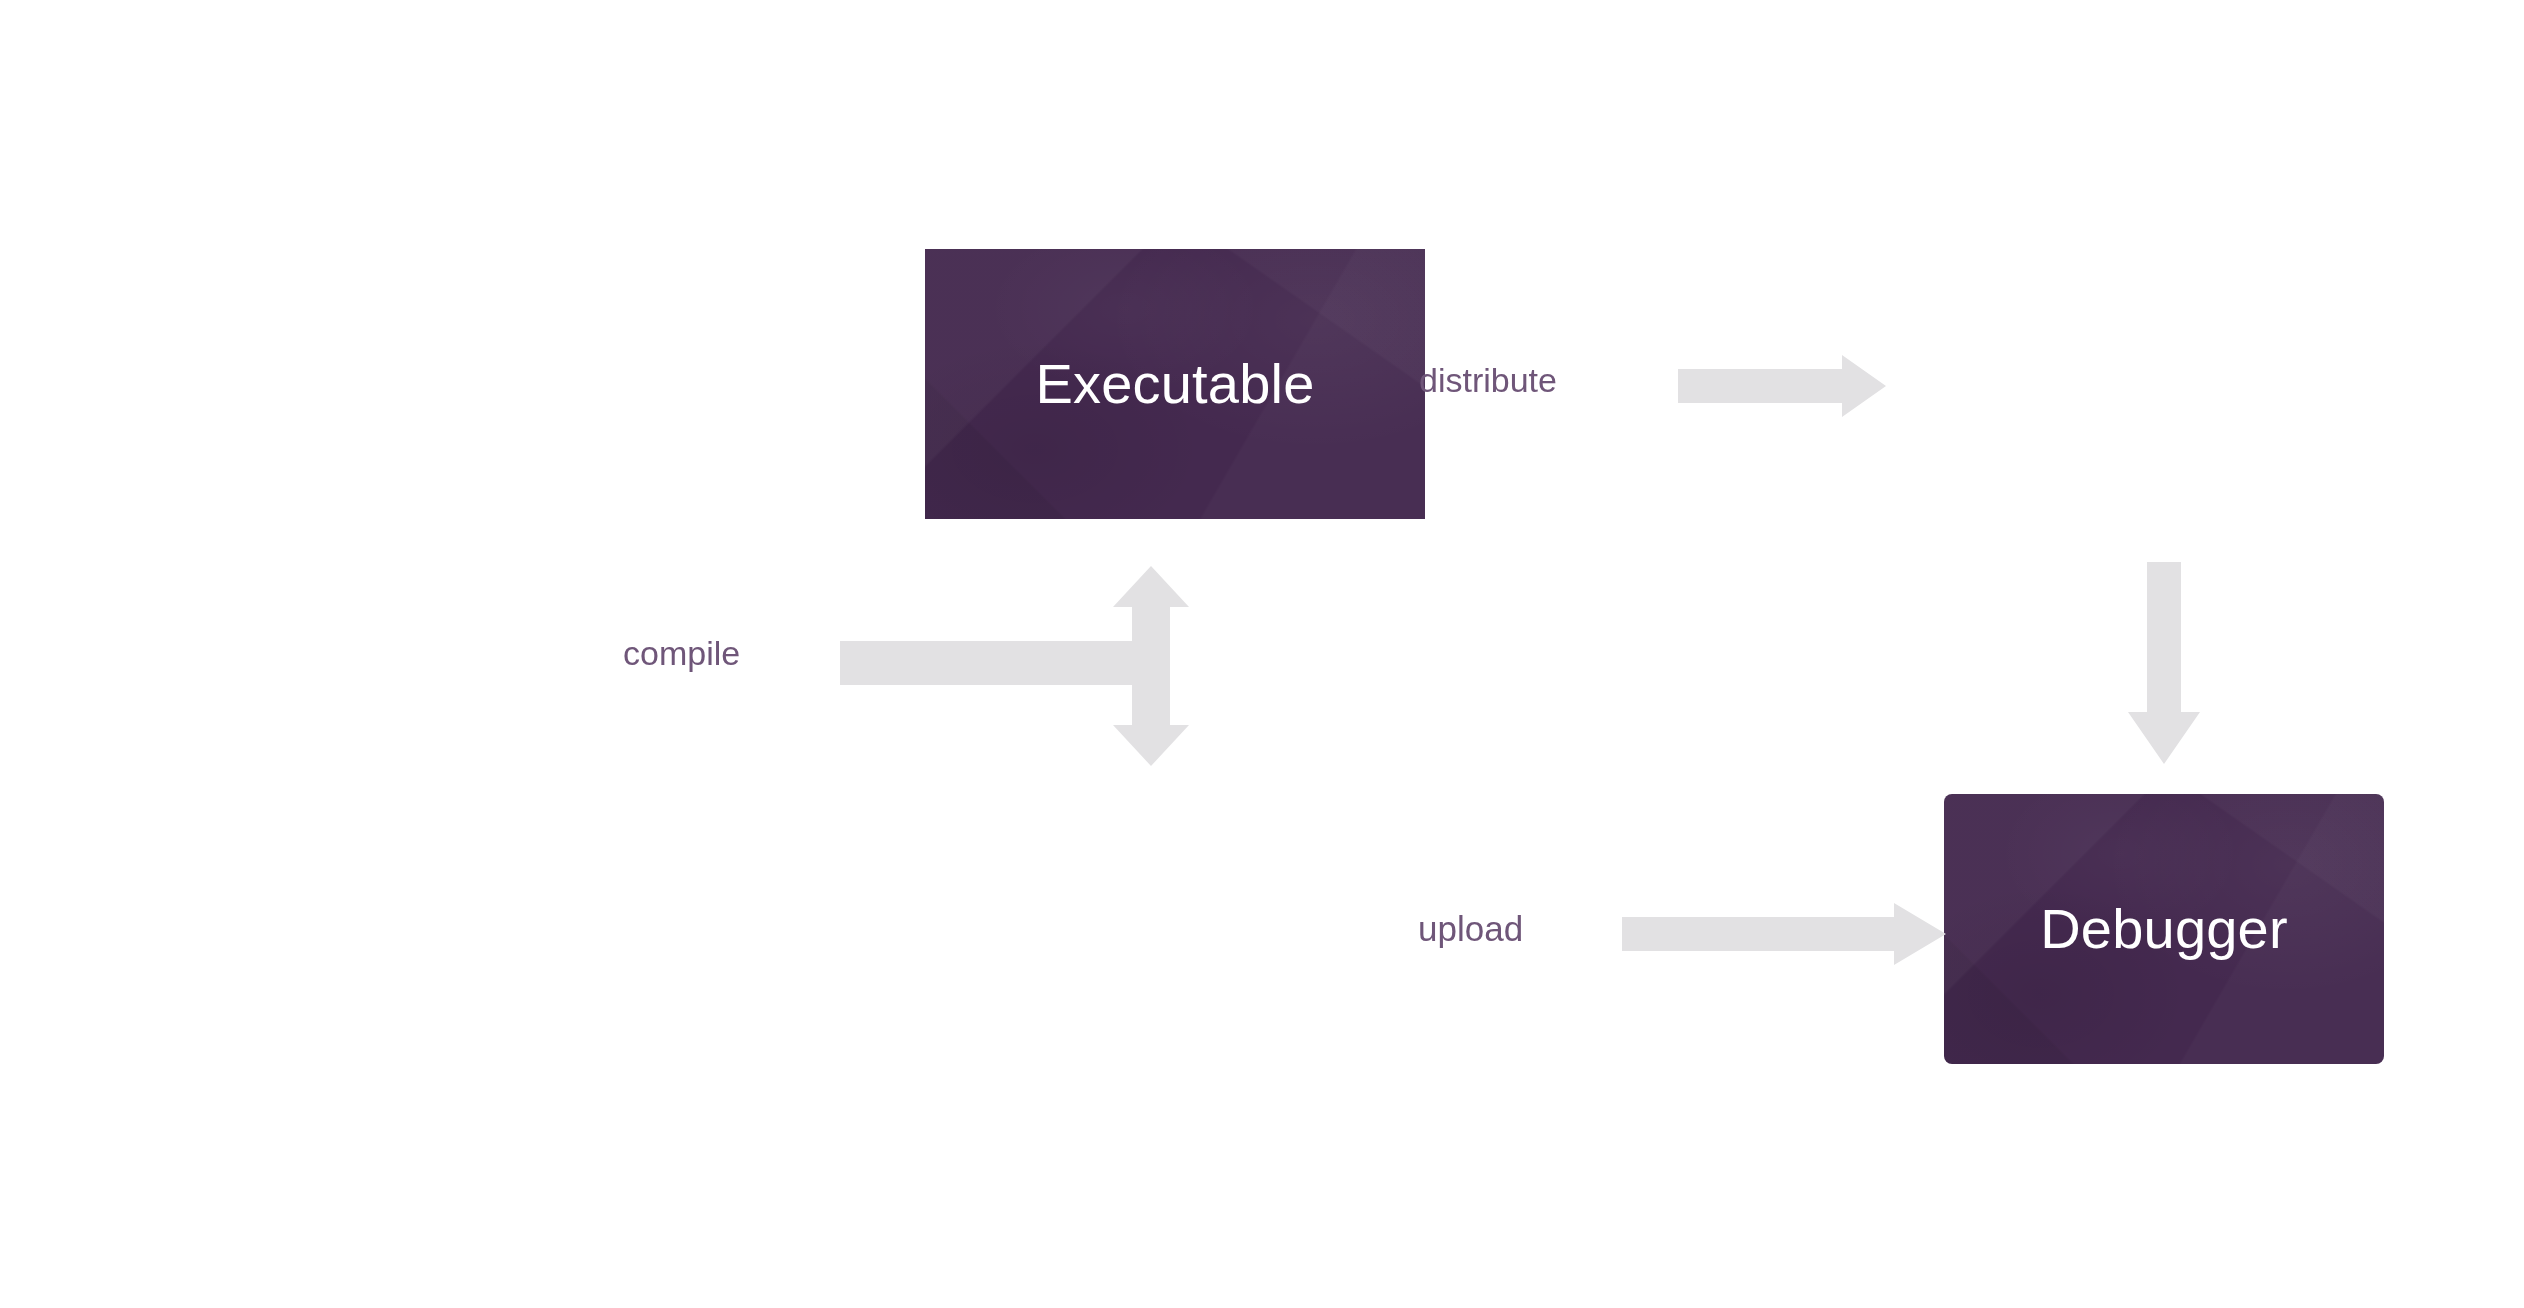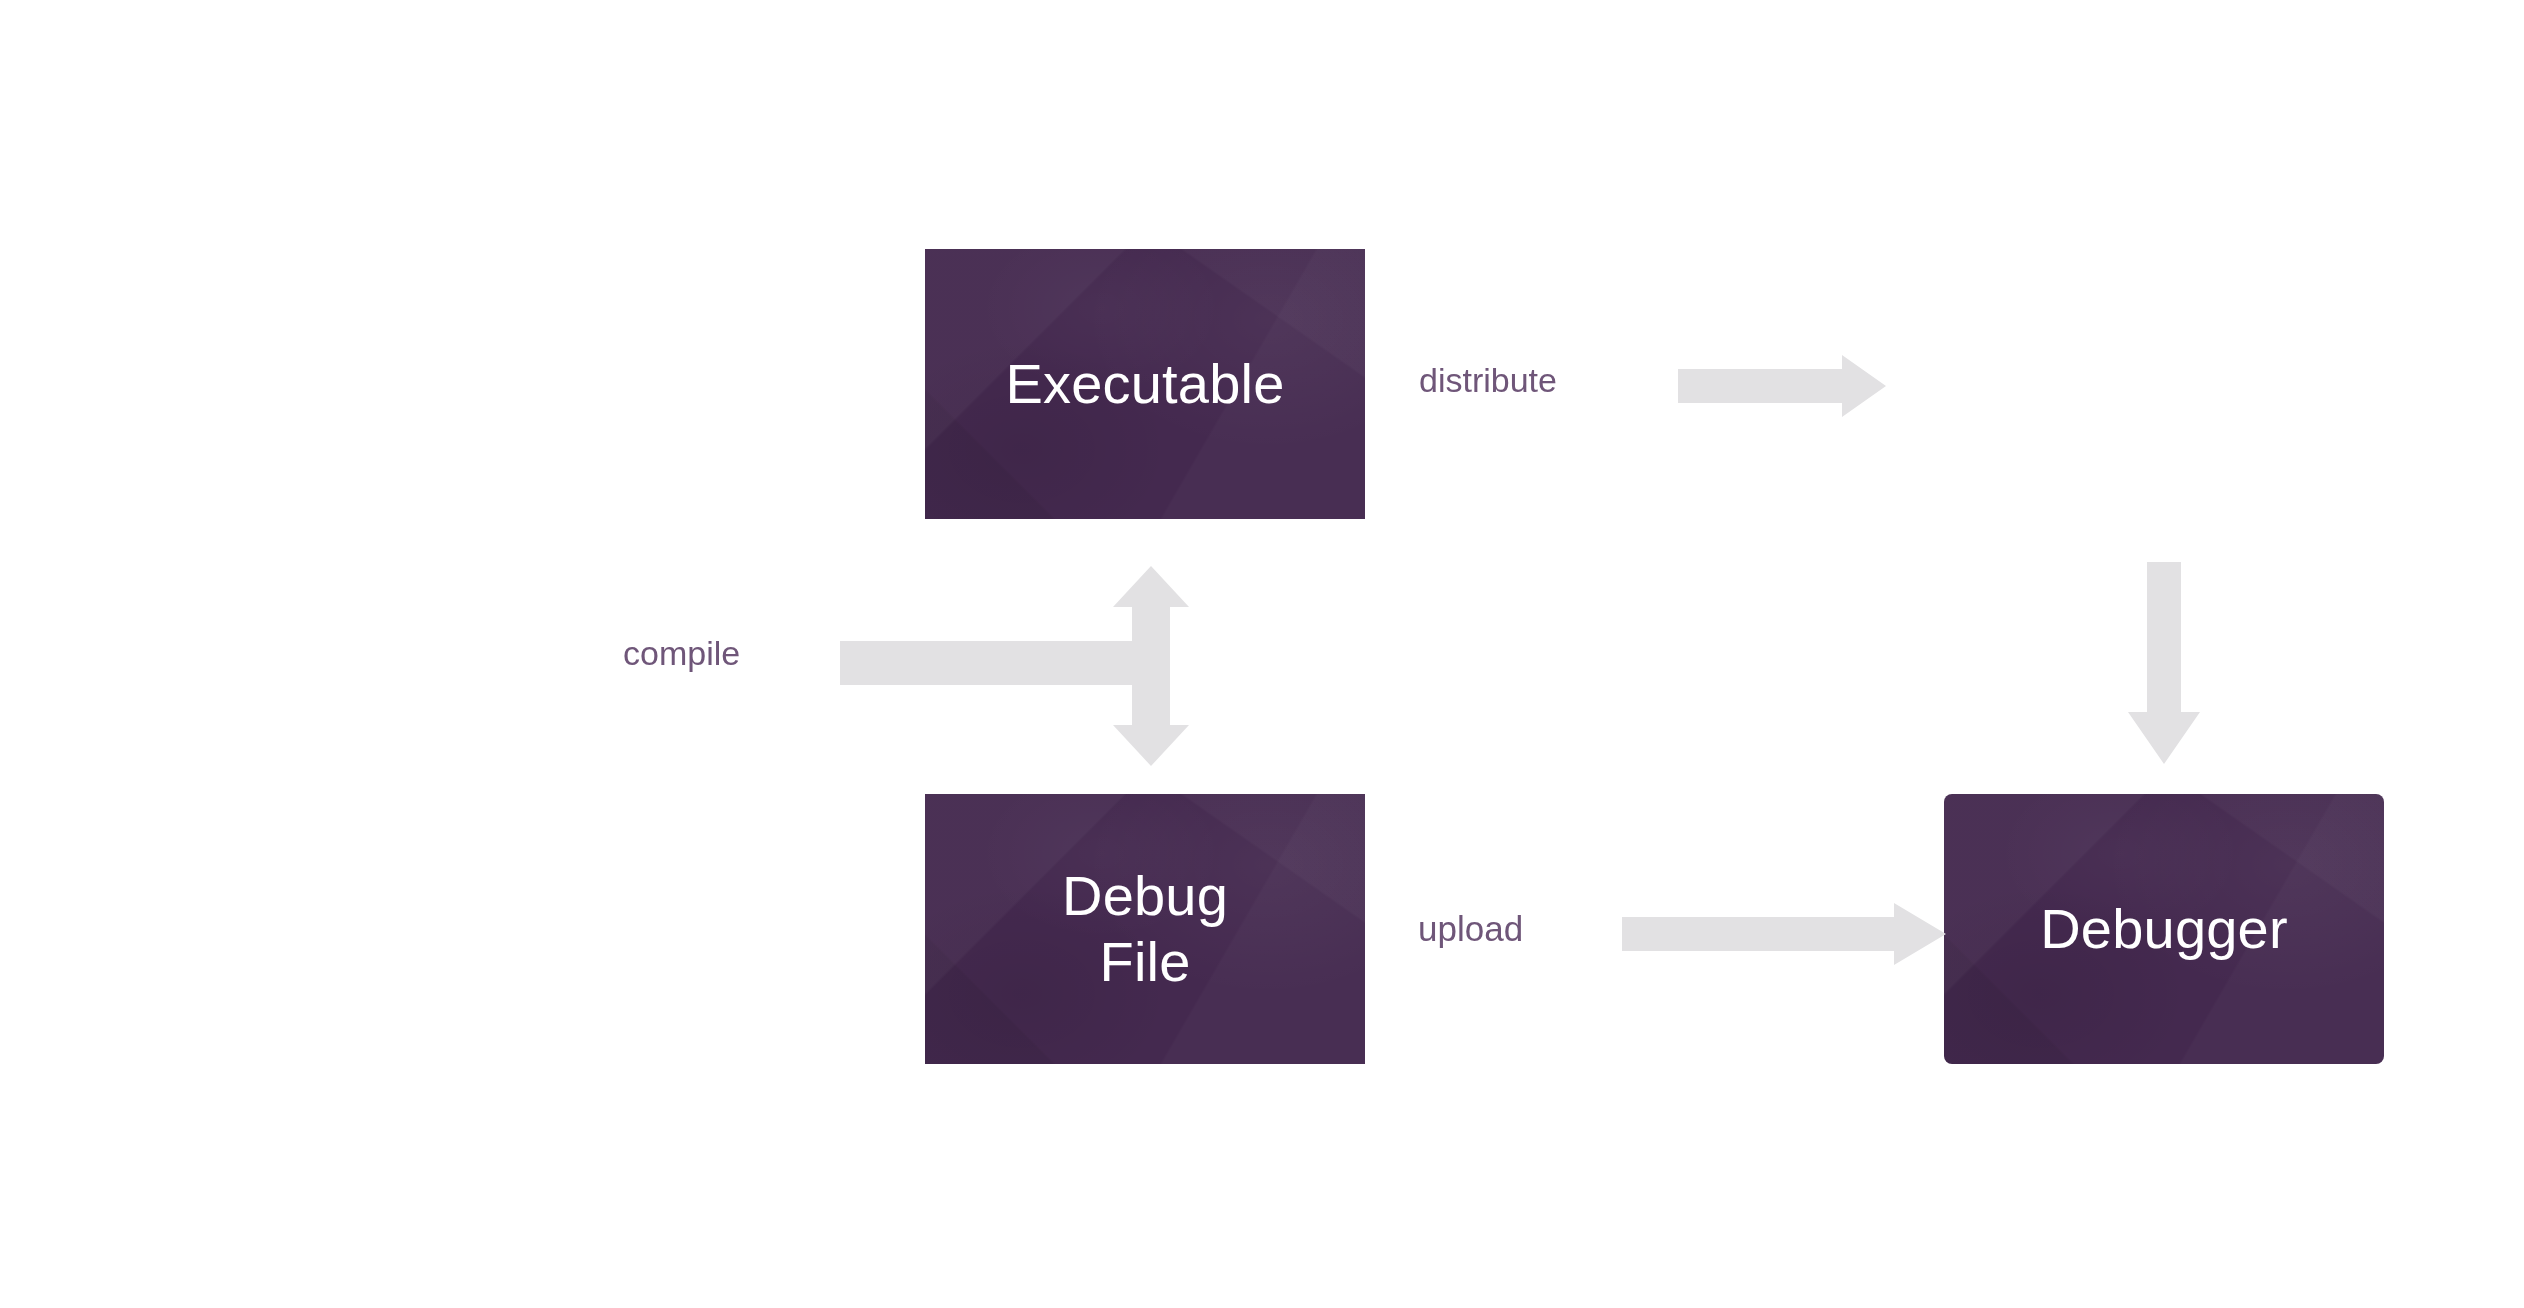--- a/index.html
+++ b/index.html
@@ -75,29 +75,25 @@
     width: 100%;
     height: 100%;
   }
 </style>
 </head>
 <body>
 
 <div id="canvas">
 
 
-  <div class="node" style="left:925px; top:249px; width:440px; height:270px; font-size:56px;text-align:center;">
+  <div class="node" style="left:925px; top:249px; width:500px; height:270px; font-size:56px;text-align:center;">
     <span class="node-label">Executable</span>
   </div>
 
 
-  <div class="node" style="left:925px; top:794px; width:440px; height:270px; font-size:56px;">
-    <span class="node-label">Debug
-File</span>
-  </div>
 
   <div class="node" style="left:1944px; top:794px; width:440px; height:270px; font-size:56px;border-radius:8px;">
     <span class="node-label">Debugger</span>
   </div>
 
   <div class="arrow" style="left:840px; top:560px; width:352px; height:212px;">
     <svg viewBox="0 0 352 212" preserveAspectRatio="none" aria-hidden="true">
 
       <rect x="0" y="81" width="298" height="44" fill="#e2e1e3"></rect>
 

